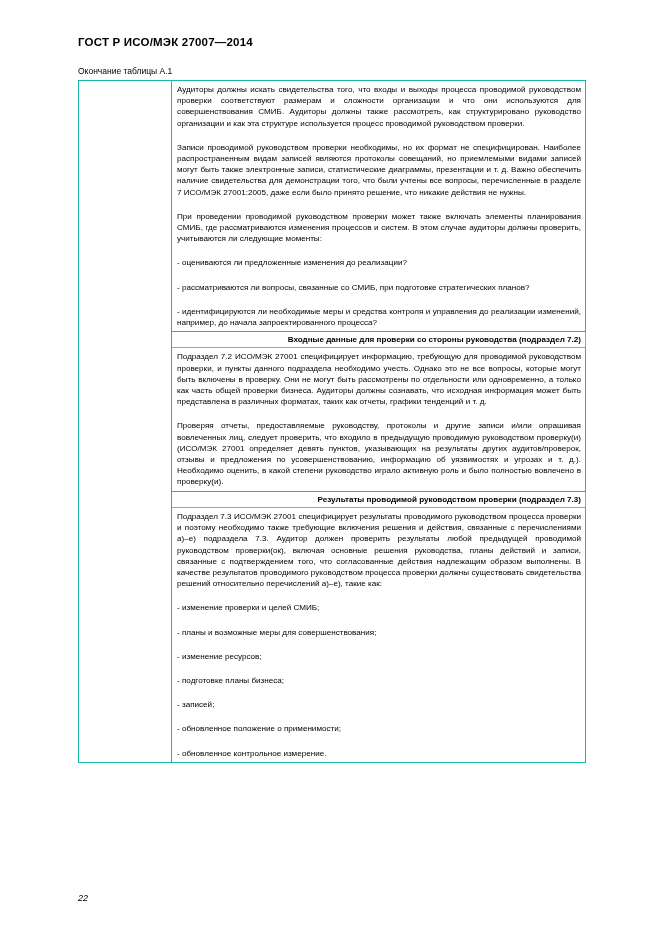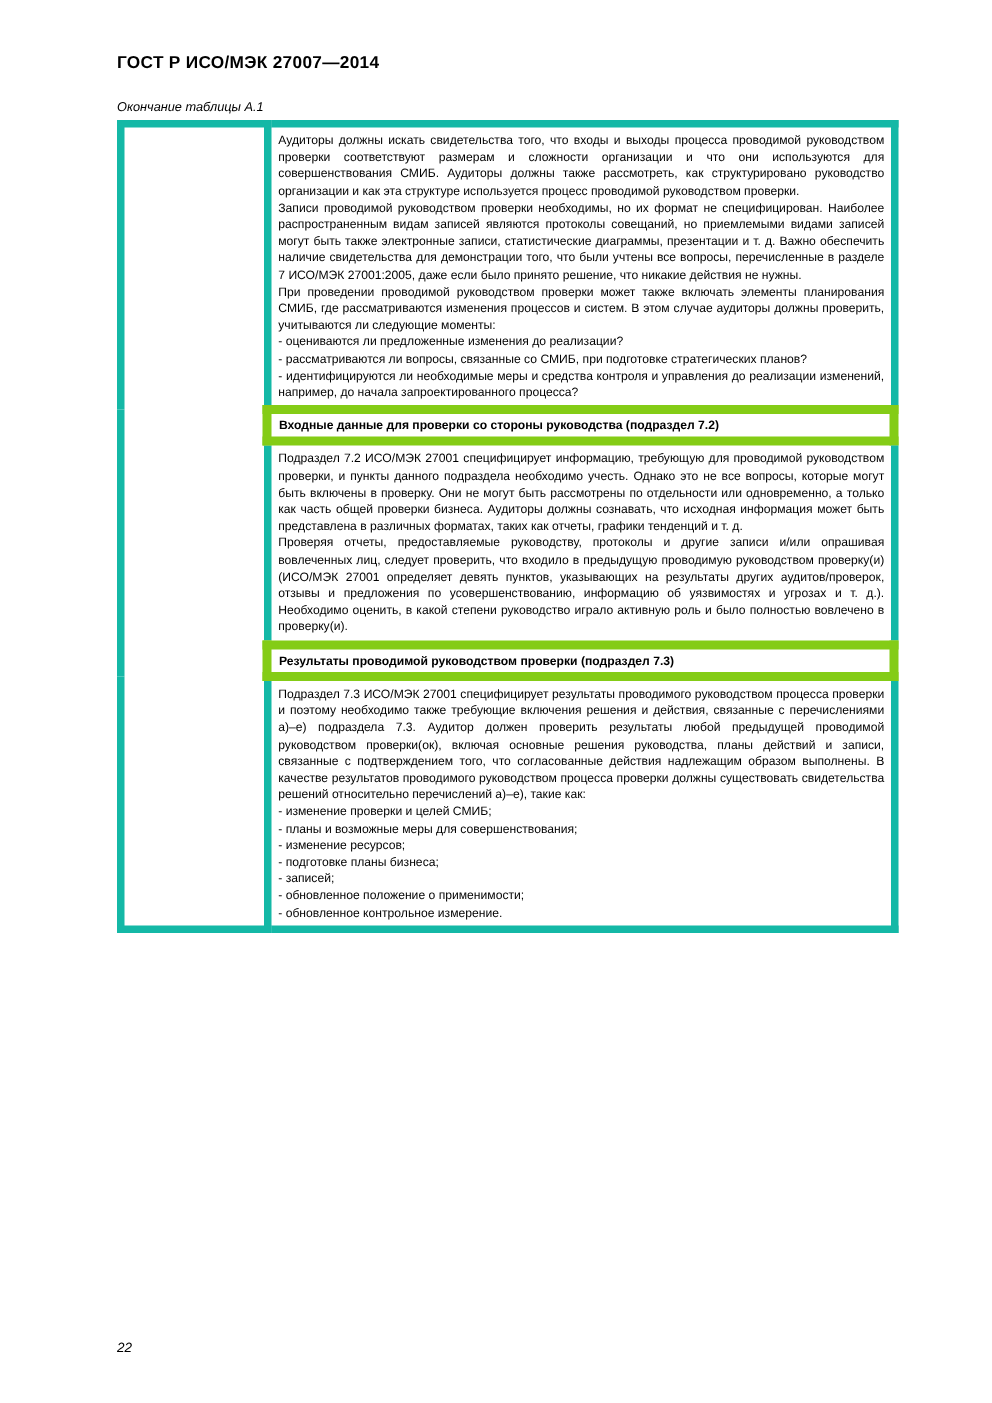--- a/index.html
+++ b/index.html
@@ -28,56 +28,56 @@
     top: 36px;
     font-size: 11.5px;
     font-weight: bold;
     letter-spacing: 0.2px;
   }
   .table-caption {
     position: absolute;
     left: 78px;
     top: 66px;
     font-size: 8.5px;
-    font-style: italic;
   }
   .doc-table {
     position: absolute;
     left: 78px;
     top: 80px;
     width: 505px;
     border-collapse: collapse;
     table-layout: fixed;
   }
   .doc-table td {
-    border: 5px solid #14b8a6;
+    border: 1px solid #14b8a6;
     vertical-align: top;
     padding: 0;
   }
   .col-left {
     width: 92px;
   }
   .col-right {
     width: 413px;
   }
   .cell-pad {
     padding: 3px 4px 3px 5px;
   }
   .para {
     font-size: 8.1px;
     line-height: 11.2px;
     text-align: justify;
     margin: 0;
     hyphens: auto;
   }
   .para + .para {
-    margin-top: 0px;
+    margin-top: 13px;
   }
   .subhead-row td {
-    border: 6px solid #84cc16;
+    border: 1px solid #84cc16;
+    text-align: right;
   }
   .subhead {
     font-size: 8.1px;
     font-weight: bold;
     line-height: 11.2px;
     margin: 0;
     padding: 2px 4px 2px 5px;
   }
   .page-number {
     position: absolute;

